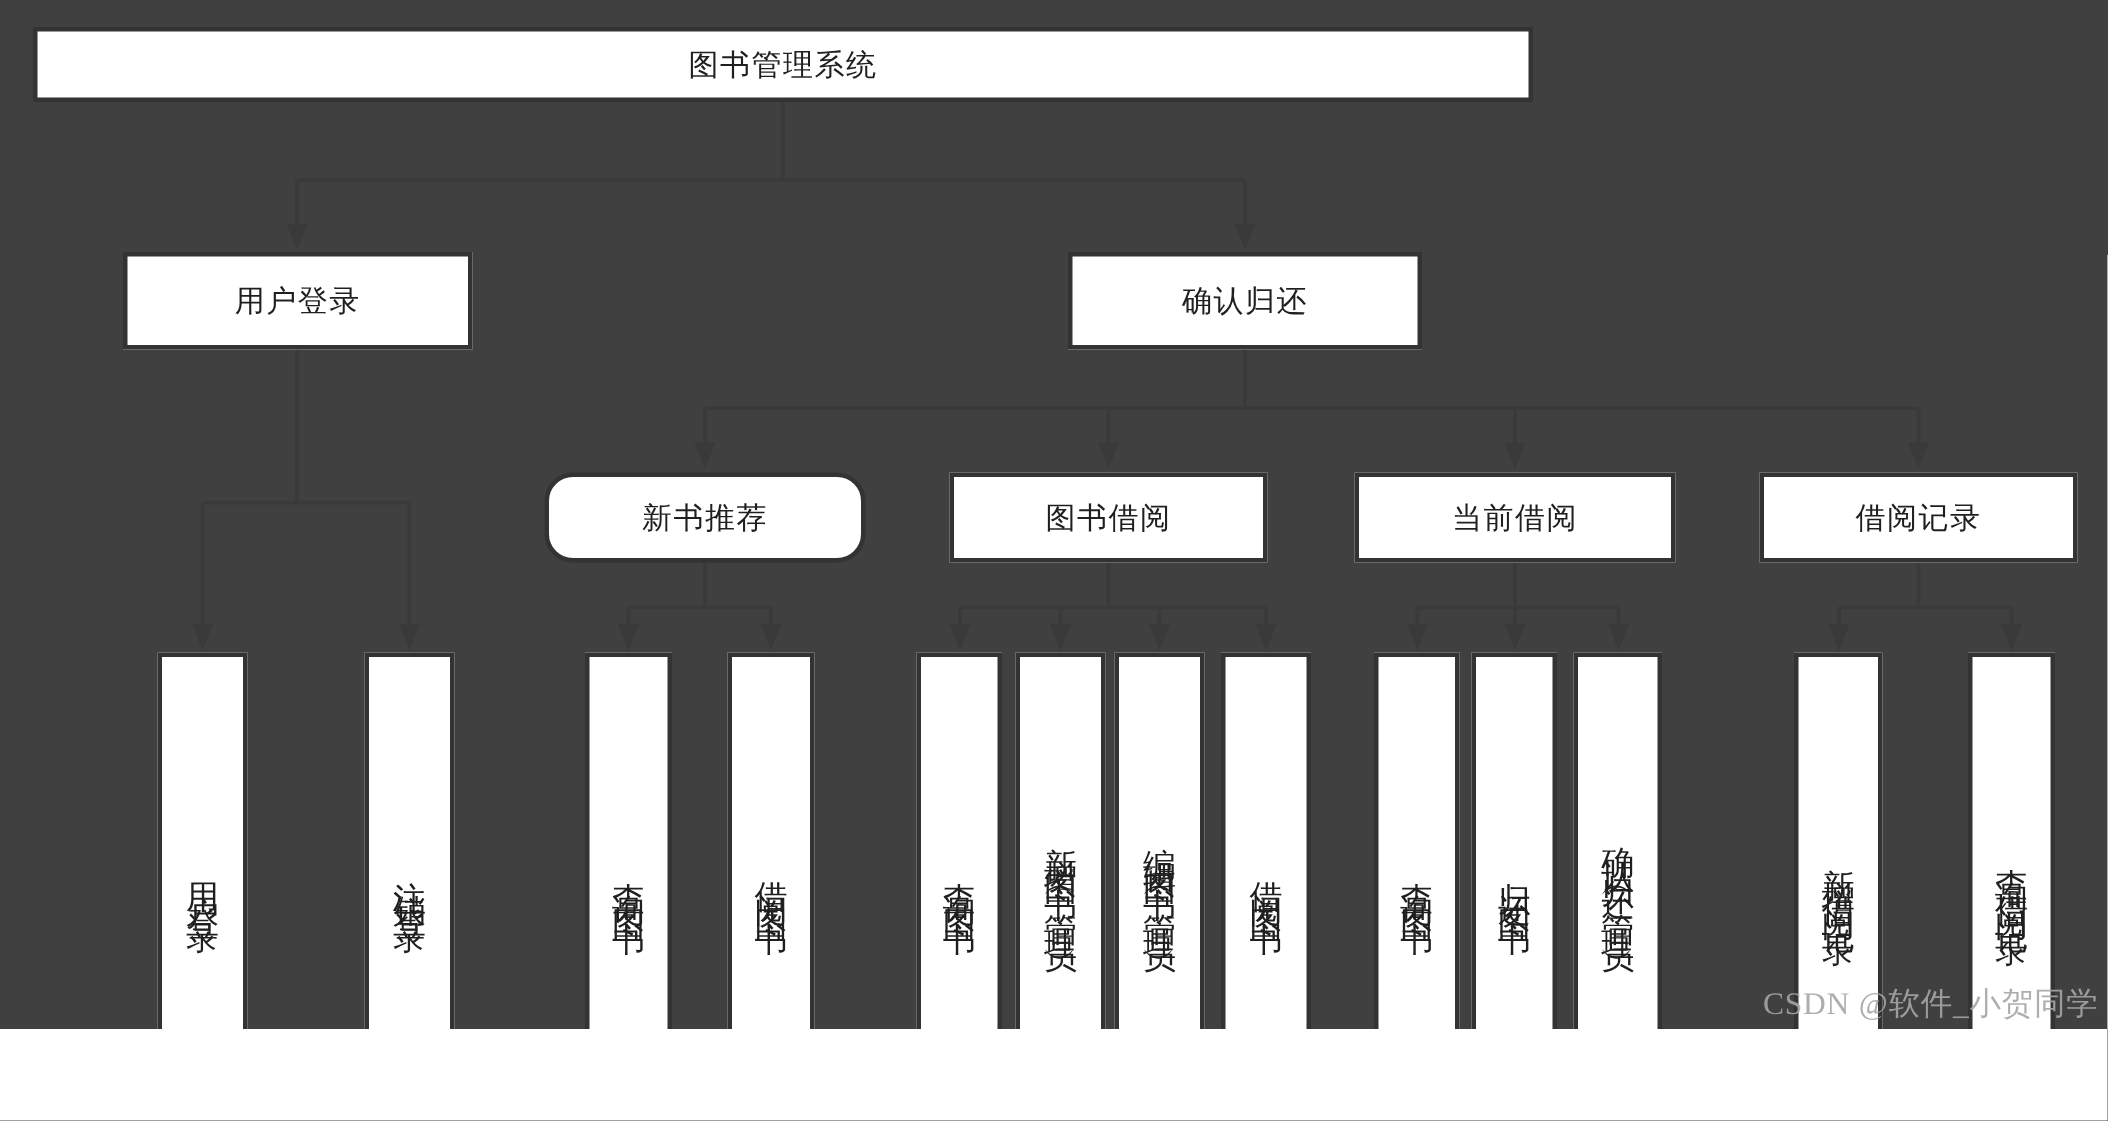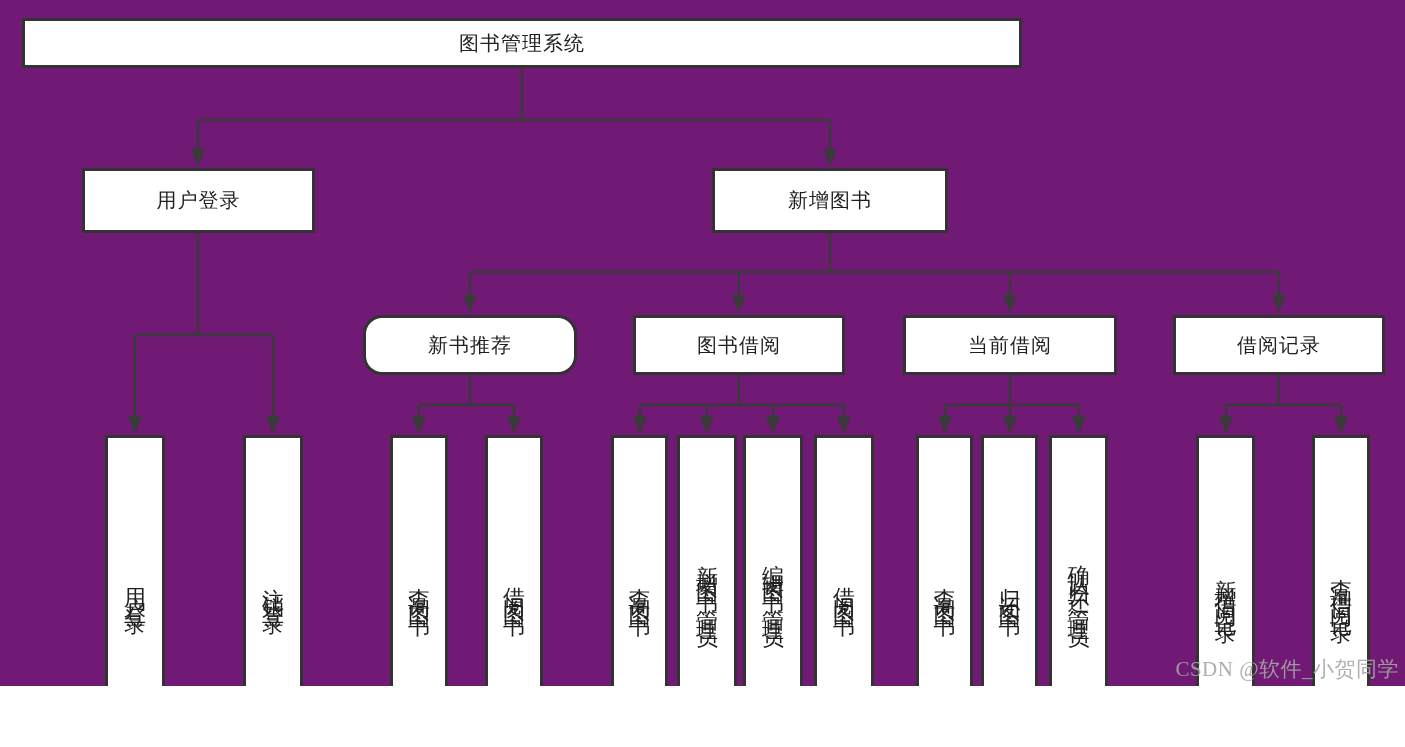--- a/index.html
+++ b/index.html
@@ -5,21 +5,21 @@
   html, body {
     margin: 0;
     padding: 0;
     background: #ffffff;
     font-family: "Liberation Sans", sans-serif;
   }
   #canvas {
     position: relative;
     width: 1405px;
     height: 686px;
-    background: #701a75;
+    background: #404040;
     overflow: hidden;
     text-align: right;
   }
   #connectors {
     position: absolute;
     left: 0; top: 0;
     width: 1405px;
     height: 747px;
     z-index: 1;
   }
@@ -96,21 +96,21 @@
   </svg>
 
   <div class="node hnode" style="left:22px; top:18px; width:1000px; height:50px;">
     <span class="label">图书管理系统</span>
   </div>
 
   <div class="node hnode" style="left:82px; top:168px; width:233px; height:65px;">
     <span class="label">用户登录</span>
   </div>
   <div class="node hnode" style="left:712px; top:168px; width:236px; height:65px;">
-    <span class="label">新增图书</span>
+    <span class="label">确认归还</span>
   </div>
 
   <div class="node hnode" style="left:363px; top:315px; width:214px; height:60px;border-radius:19px;">
     <span class="label">新书推荐</span>
   </div>
   <div class="node hnode" style="left:633px; top:315px; width:212px; height:60px;">
     <span class="label">图书借阅</span>
   </div>
   <div class="node hnode" style="left:903px; top:315px; width:214px; height:60px;">
     <span class="label">当前借阅</span>

